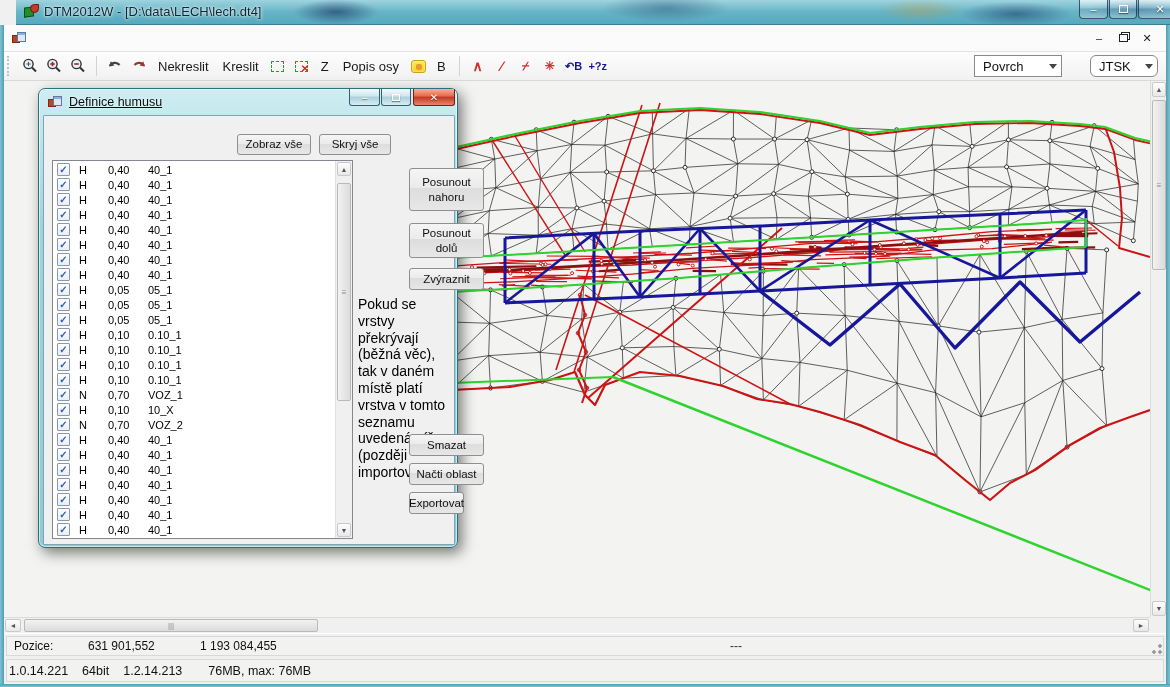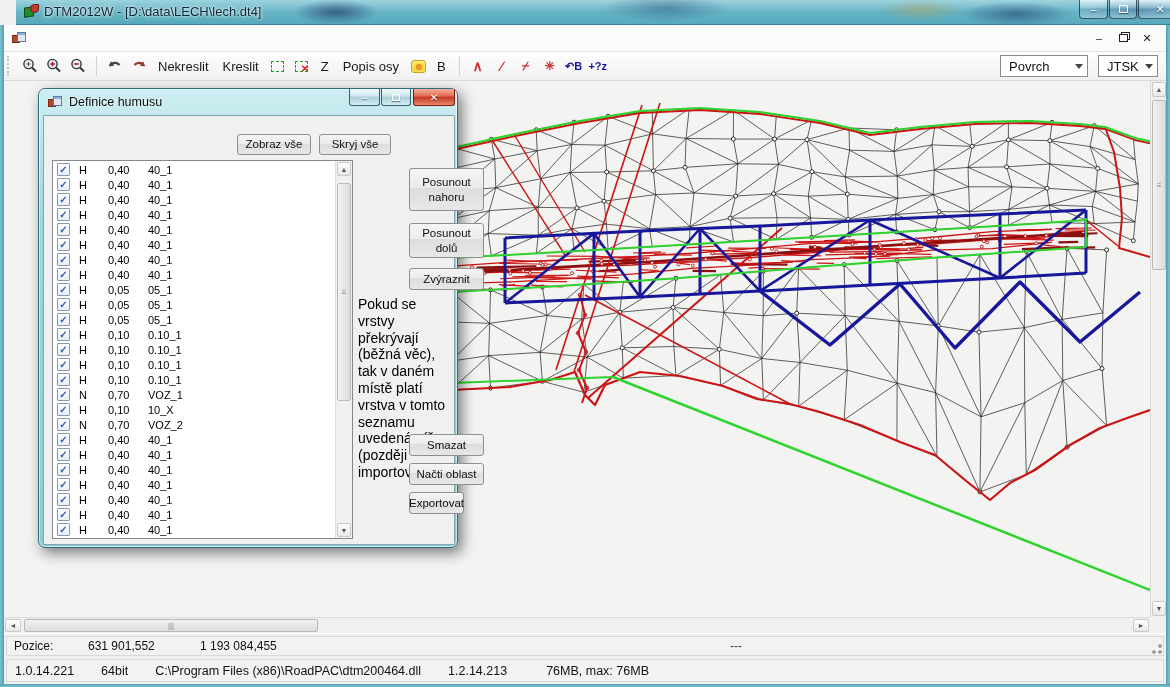--- a/index.html
+++ b/index.html
@@ -47,23 +47,23 @@
   .toolbar{position:absolute;left:4px;top:52px;width:1162px;height:29px;background:linear-gradient(#fdfdfd,#f1f1f1);border-bottom:1px solid #d9d9d9;display:flex;align-items:center;}
   .tb-grip{width:5px;height:20px;margin:0 6px 0 3px;border-left:2px dotted #b9c4cc;}
   .tb-sep{width:1px;height:20px;background:#d3d3d3;margin:0 6px;}
   .tb-ico{width:24px;height:22px;display:flex;align-items:center;justify-content:center;border-radius:2px;}
   .tb-label{font-size:13px;color:#1a1a1a;padding:2px 7px;border-radius:2px;}
   .dashed-rect{width:13px;height:11px;border:1px dashed #1fa11f;position:relative;}
   .dashed-rect .x{position:absolute;right:-2px;bottom:-3px;color:#d22;font-size:10px;font-weight:bold;line-height:10px;}
   .yellow-ico{width:15px;height:13px;background:linear-gradient(#ffe94d,#f7cf25);border:1px solid #caa21a;border-radius:3px;box-shadow:inset 0 0 2px #fff;position:relative;}
   .yellow-ico:after{content:"";position:absolute;left:4px;top:3px;width:6px;height:6px;background:#e89b2b;border-radius:2px;}
   .red-glyph{color:#c33;font-size:14px;font-weight:bold;}
-  .tb-right{margin-left:auto;display:flex;gap:10px;padding-right:8px;align-items:flex-end;}
+  .tb-right{margin-left:auto;display:flex;gap:28px;padding-right:8px;align-items:flex-end;}
   .dropdown{height:22px;background:#fff;border:1px solid #8a8a8a;display:flex;align-items:center;font-size:13px;color:#111;position:relative;padding-left:8px;}
-  .dd-povrch{width:88px;} .dd-jtsk{width:60px;}
+  .dd-povrch{width:88px;} .dd-jtsk{width:68px;border-radius:6px;}
   .dd-arrow{position:absolute;right:4px;top:8px;width:0;height:0;border-left:4px solid transparent;border-right:4px solid transparent;border-top:5px solid #444;}
 
   
   .canvas-area{position:absolute;left:4px;top:81px;width:1146px;height:536px;background:#f3f3f1;overflow:hidden;}
   .canvas-area svg{position:absolute;left:0;top:0;}
 
   
   .vscroll{position:absolute;left:1150px;top:81px;width:16px;height:536px;background:#f0f0f0;border-left:1px solid #dcdcdc;}
   .hscroll{position:absolute;left:4px;top:617px;width:1146px;height:16px;background:#f0f0f0;border-top:1px solid #dcdcdc;}
   .sb-btn{position:absolute;background:linear-gradient(#fdfdfd,#e8e8e8);border:1px solid #c9c9c9;color:#555;font-size:7px;display:flex;align-items:center;justify-content:center;border-radius:2px;}
@@ -74,31 +74,31 @@
   
   .statusbar{position:absolute;left:4px;top:633px;width:1162px;height:24px;background:#f0f0f0;border-top:1px solid #fff;font-size:12px;color:#111;}
   .statusbar .frame{position:absolute;left:2px;top:2px;right:2px;bottom:1px;border:1px solid #d9d9d9;background:#f2f2f1;}
   .st-pos{position:absolute;left:10px;top:5px;} .st-x{position:absolute;left:84px;top:5px;} .st-y{position:absolute;left:196px;top:5px;}
   .st-mid{position:absolute;left:726px;top:5px;color:#333;}
   .st-grip{position:absolute;right:4px;bottom:3px;width:10px;height:10px;
      background:radial-gradient(circle 1.5px at 8px 2px,#9a9a9a 1.5px,transparent 2px),
                 radial-gradient(circle 1.5px at 8px 8px,#9a9a9a 1.5px,transparent 2px),
                 radial-gradient(circle 1.5px at 2px 8px,#9a9a9a 1.5px,transparent 2px);}
   .bottombar{position:absolute;left:4px;top:657px;width:1162px;height:27px;background:#f0f0f0;font-size:12.5px;color:#111;}
-  .bottombar .frame{position:absolute;left:2px;top:2px;right:2px;bottom:2px;border:1px solid #d9d9d9;background:#f2f2f1;display:flex;align-items:center;gap:27px;padding-left:8px;}
+  .bottombar .frame{position:absolute;left:2px;top:2px;right:2px;bottom:2px;border:1px solid #d9d9d9;background:#f2f2f1;display:flex;align-items:center;gap:14px;padding-left:2px;}
 
   
   .dialog{position:absolute;left:38px;top:88px;width:420px;height:460px;z-index:10;
     background:linear-gradient(#cdeef2,#9fd4dc 30%,#8fcbd4);border:1px solid #2e6f7e;border-radius:7px;
     box-shadow:4px 5px 14px rgba(0,0,0,.5), inset 0 0 0 1px rgba(255,255,255,.55);}
   .dlg-title{position:absolute;left:0;top:0;width:100%;height:26px;}
   .dlg-icon{position:absolute;left:9px;top:7px;width:14px;height:13px;}
   .dlg-icon .p1{position:absolute;left:0;top:3px;width:8px;height:8px;background:#b8442c;border:1px solid #7c2a18;}
   .dlg-icon .p2{position:absolute;left:5px;top:0;width:9px;height:10px;background:#dfe7f2;border:1px solid #5b7aa6;box-shadow:inset 0 2px 0 #8fb0d8;}
-  .dlg-title-text{position:absolute;left:30px;top:6px;font-size:12.5px;color:#0c0c0c;text-shadow:0 0 3px rgba(255,255,255,.9);}
+  .dlg-title-text{position:absolute;left:30px;top:6px;font-size:12.5px;color:#0c0c0c;text-shadow:0 0 3px rgba(255,255,255,.9);text-decoration:underline;}
   .dlg-btn{position:absolute;top:0;height:17px;border:1px solid #39606e;border-top:none;border-radius:0 0 3px 3px;
     display:flex;align-items:center;justify-content:center;color:#fff;font-size:10px;text-shadow:0 1px 1px rgba(0,0,0,.5);
     background:linear-gradient(rgba(255,255,255,.75),rgba(205,225,235,.5) 45%,rgba(140,175,195,.5) 50%,rgba(225,240,246,.6));}
   .dlg-min{left:310px;width:31px;} .dlg-max{left:342px;width:30px;}
   .dlg-close{left:374px;width:42px;background:linear-gradient(#f6b09a,#e06a4f 45%,#c23722 50%,#e8846b);border-color:#7e1d10;}
   .dlg-btn .glyph-box{border-color:#fff;width:8px;height:7px;}
   .dlg-inner{position:absolute;left:4px;top:26px;width:412px;height:430px;background:#f0f0f0;border:1px solid #7aa7b1;border-radius:1px;}
 
   .btn{background:linear-gradient(#f5f5f5,#ebebeb 45%,#dddddd 46%,#e7e7e7);border:1px solid #8e8f8f;border-radius:3px;
     font-size:11.5px;color:#111;display:flex;align-items:center;justify-content:center;text-align:center;line-height:1.25;margin-left:45px;}
@@ -955,21 +955,20 @@
     <span class="st-x">631 901,552</span>
     <span class="st-y">1 193 084,455</span>
     <span class="st-mid">---</span>
     <span class="st-grip"></span>
   </div>
 
   <div class="bottombar">
     <div class="frame">
       <span>1.0.14.221</span>
       <span>64bit</span>
-      <span>C:\Program Files (x86)\RoadPAC\dtm200464.dll</span>
       <span>1.2.14.213</span>
       <span style="margin-left:12px">76MB, max:  76MB</span>
     </div>
   </div>
 
   <div class="dialog">
     <div class="dlg-title">
       <span class="dlg-icon">
           <span class="p1"></span>
           <span class="p2"></span>

